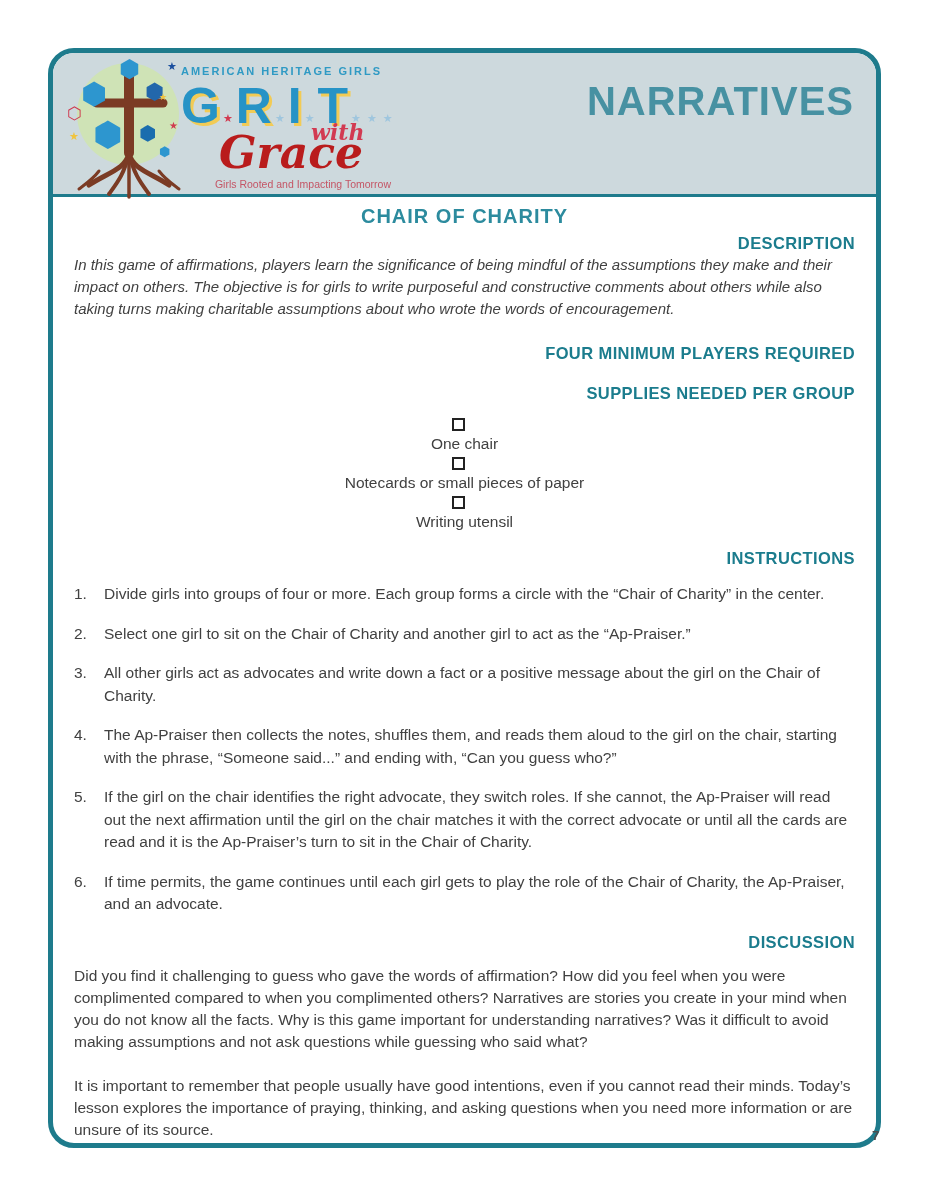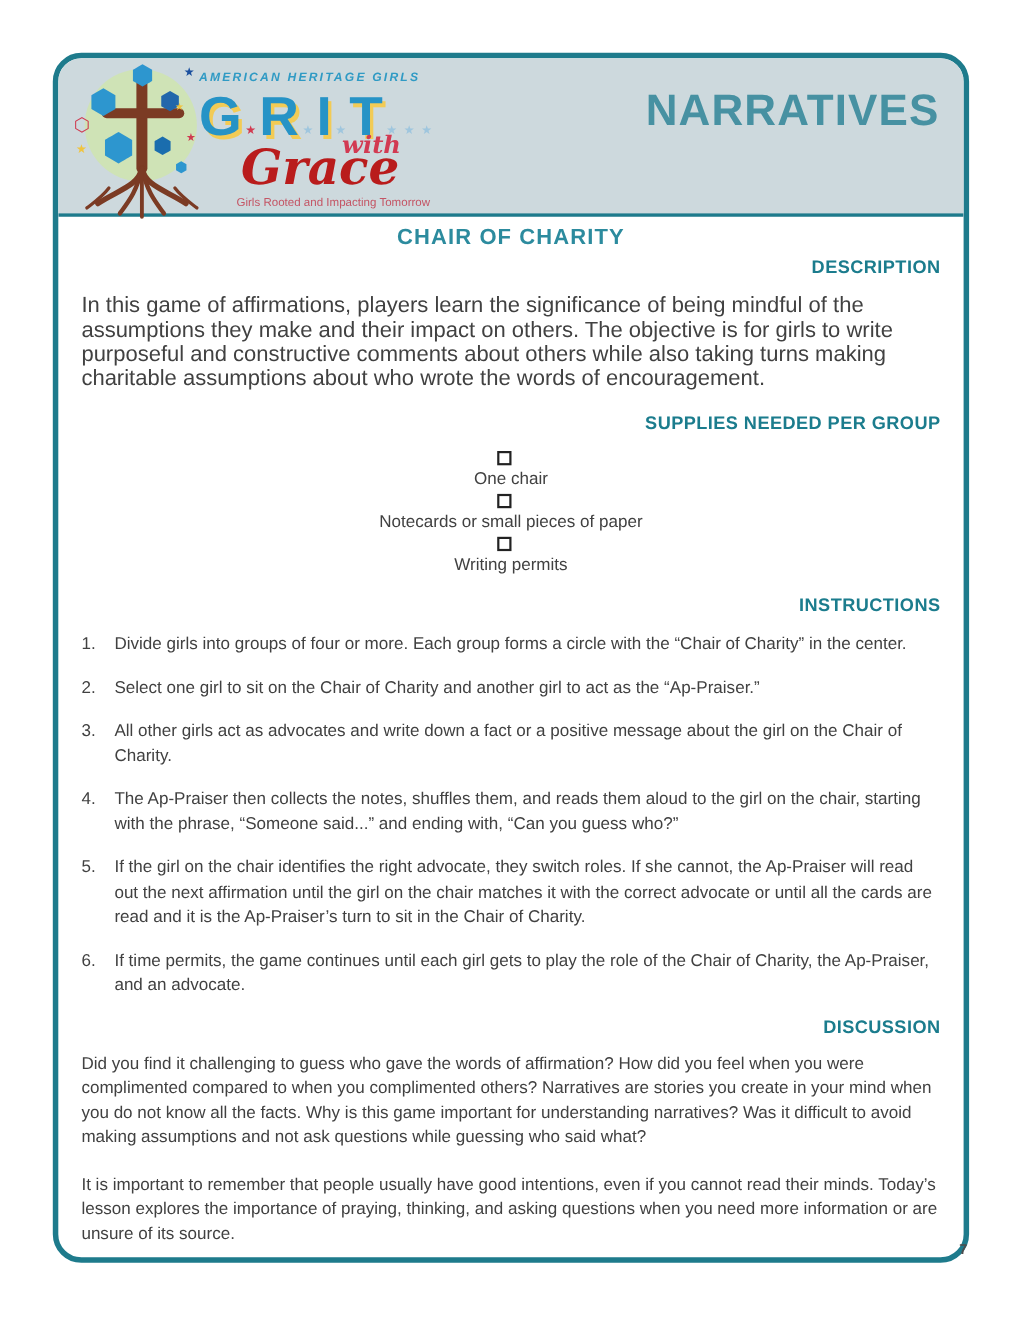--- a/index.html
+++ b/index.html
@@ -17,21 +17,21 @@
   }
   .logo{position:absolute;left:10px;top:8px;width:330px;height:132px;}
   .logo-circle{
     position:absolute;left:14px;top:2px;width:102px;height:102px;border-radius:50%;
     background:#cfe3b6;
   }
   .logo-tree{position:absolute;left:6px;top:0px;width:120px;height:140px;}
   .hex,.star-dec{position:absolute;line-height:1;}
   .logo-text{position:absolute;left:118px;top:4px;width:210px;}
   .org-line{
-    font-size:11px;font-weight:bold;letter-spacing:2px;color:#2f9ac4;white-space:nowrap;font-style:italic;
+    font-size:11px;font-weight:bold;letter-spacing:2px;color:#2f9ac4;white-space:nowrap;
   }
   .grit-row{display:flex;align-items:flex-end;margin-top:0px;height:52px;}
   .grit-letter{
     font-size:50px;font-weight:800;color:#2693c6;line-height:0.9;
     text-shadow:3px 3px 0 #f2cb55;
   }
   .grit-star{font-size:11px;margin:0 3px 4px 3px;}
   .grit-star.red{color:#d23a50;}
   .grit-star.blue{color:#9fc6de;}
   .grace-wrap{position:relative;margin-top:2px;margin-left:38px;}
@@ -48,21 +48,21 @@
   .narratives{font-size:40px;font-weight:800;color:#4791a2;letter-spacing:1px;line-height:1;}
   .games{font-size:25px;font-weight:800;font-style:italic;color:#4791a2;margin-top:4px;}
   
   .content{padding:8px 21px 0 21px;}
   .doc-title{
     text-align:center;color:#2c8b9e;font-weight:800;font-size:20px;letter-spacing:1px;
   }
   .sec-heading{
     color:#1b7c8d;font-weight:800;font-size:16.5px;letter-spacing:0.4px;text-align:right;
   }
-  .para{font-size:20px;line-height:22px;margin-top:14px;}
+  .para{font-size:15px;line-height:22px;margin-top:1px;font-style:italic;}
   .mt-sm{margin-top:6px;}
   .mt-md{margin-top:21px;}
   .mt-lg{margin-top:24px;}
   .checklist{margin-top:15px;}
   .check-item{display:flex;align-items:center;font-size:15.5px;line-height:26px;flex-direction:column;}
   .checkbox{
     width:9px;height:9px;border:2.5px solid #222;margin:0 16px 0 4px;flex:none;
   }
   .steps{margin-top:15px;}
   .step{display:flex;margin-bottom:17px;font-size:15.5px;line-height:22.5px;}
@@ -135,35 +135,36 @@
     </div>
   </div>
 
   <div class="content">
 
     <div class="doc-title">CHAIR OF CHARITY</div>
 
     <div class="sec-heading mt-sm">DESCRIPTION</div>
     <div class="para">In this game of affirmations, players learn the significance of being mindful of the assumptions they make and their impact on others. The objective is for girls to write purposeful and constructive comments about others while also taking turns making charitable assumptions about who wrote the words of encouragement.</div>
 
+    <div class="sec-heading mt-lg">FOUR MINIMUM PLAYERS REQUIRED</div>
 
     <div class="sec-heading mt-md">SUPPLIES NEEDED PER GROUP</div>
 
     <div class="checklist">
       <div class="check-item">
         <span class="checkbox"></span>
         <span>One chair</span>
       </div>
       <div class="check-item">
         <span class="checkbox"></span>
         <span>Notecards or small pieces of paper</span>
       </div>
       <div class="check-item">
         <span class="checkbox"></span>
-        <span>Writing permits</span>
+        <span>Writing utensil</span>
       </div>
     </div>
 
     <div class="sec-heading" style="margin-top:14px;">INSTRUCTIONS</div>
 
     <div class="steps">
       <div class="step">
         <span class="step-num">1.</span>
         <span class="step-text">Divide girls into groups of four or more. Each group forms a circle with the “Chair of Charity” in the center.</span>
       </div>

